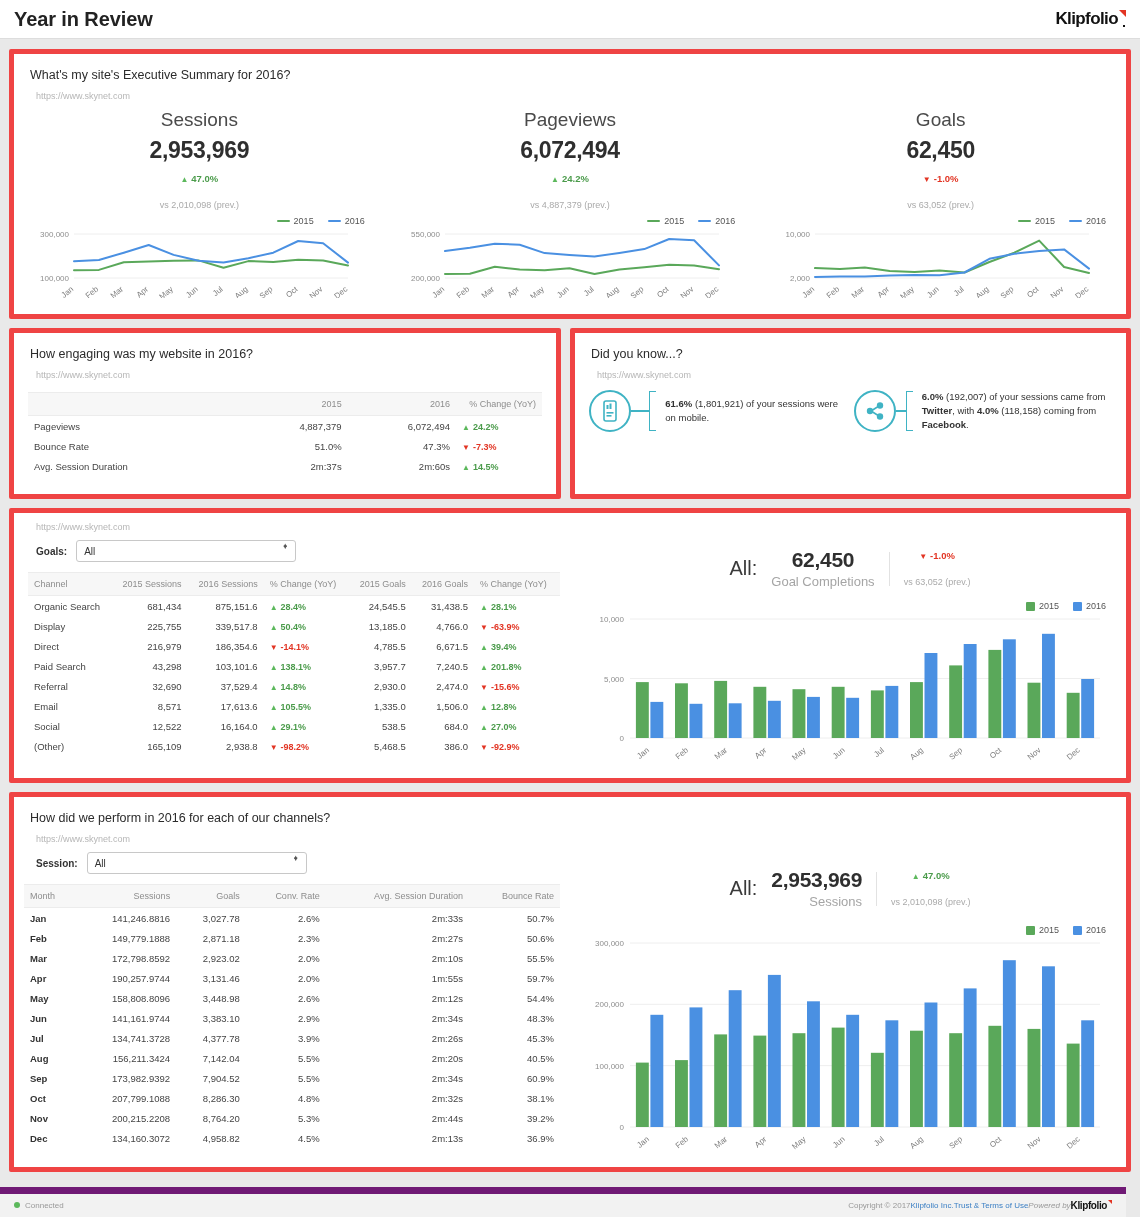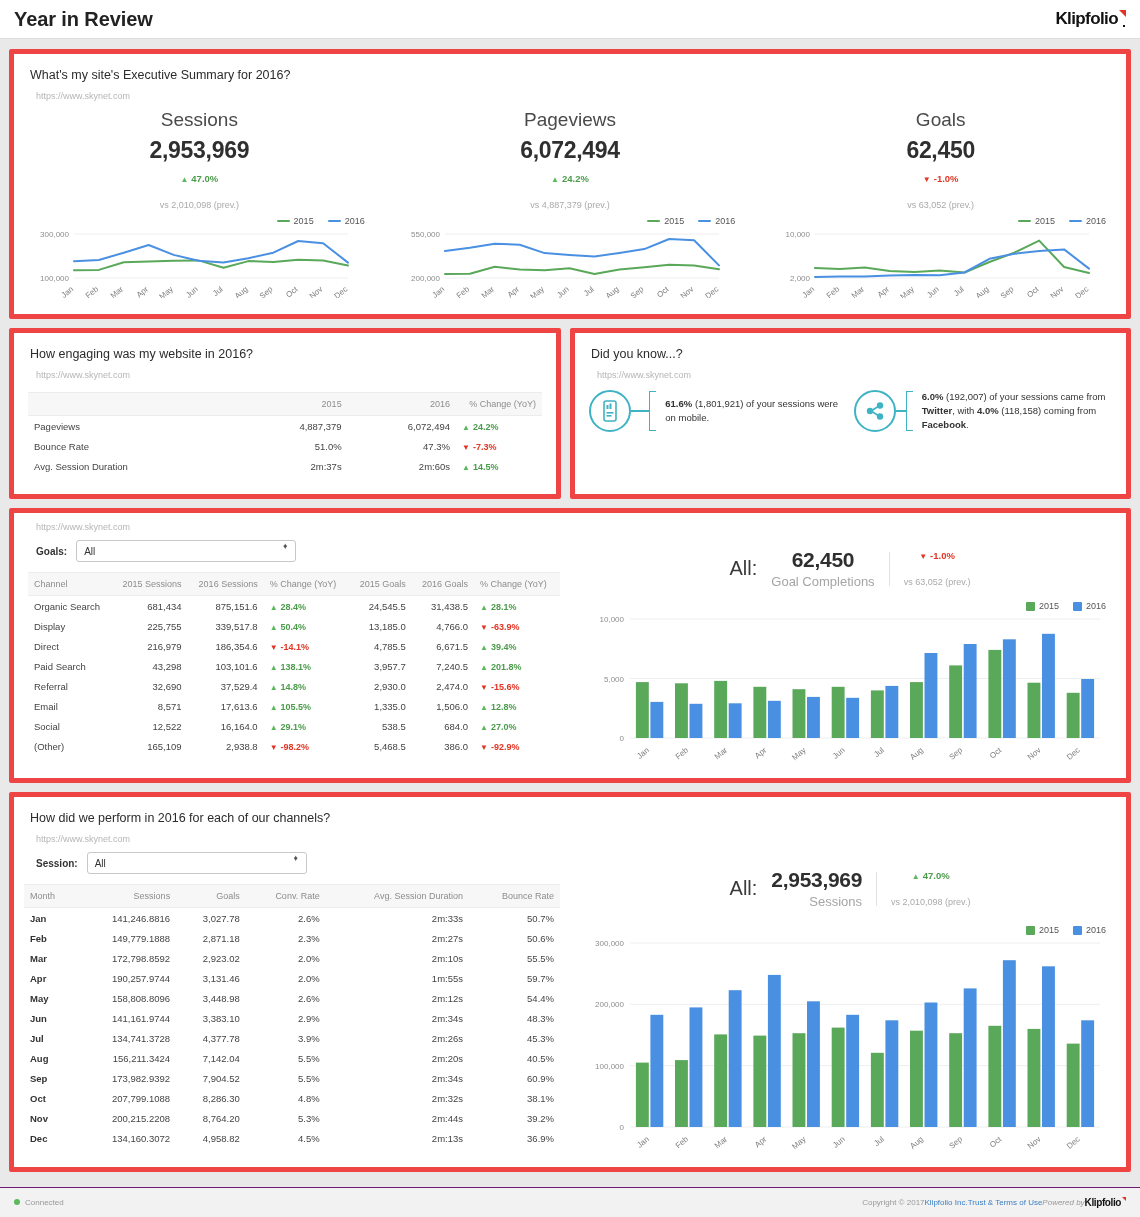--- a/index.html
+++ b/index.html
@@ -93,22 +93,22 @@
   .all-val { font-size:21px; font-weight:bold; color:#2f2f2f; letter-spacing:-.3px; }
   .all-cap { font-size:13px; color:#a5a5a5; margin-top:2px; }
   .divider { width:1px; height:34px; background:#e2e2e2; }
 
   .split { display:flex; }
   .split .left { width:560px; }
   .split .right { flex:1; position:relative; }
 
   
   .footer {
-    position:absolute; left:0; right:0; bottom:0; height:30px; background:#f2f2f2;
-    border-top:1px solid #701a75; display:flex; align-items:center;
+    position:absolute; left:0; right:14px; bottom:0; height:30px; background:#f2f2f2;
+    border-top:7px solid #701a75; display:flex; align-items:center;
     justify-content:space-between; padding:0 14px; font-size:8px; color:#999;
   }
   .conn-dot { width:6px;height:6px;border-radius:50%;background:#5cb85c;display:inline-block;margin-right:5px; }
   .footer a { color:#3b7fc4; text-decoration:none; }
   .footer .lgo { font-size:10px; font-weight:bold; color:#111; position:relative; padding-right:5px; letter-spacing:-.4px; }
   .footer .lgo .tick { position:absolute;right:0;top:0;width:4px;height:4px;background:#e23423;
                        clip-path:polygon(0 0,100% 0,100% 100%); }
 </style>
 </head>
 <body>

